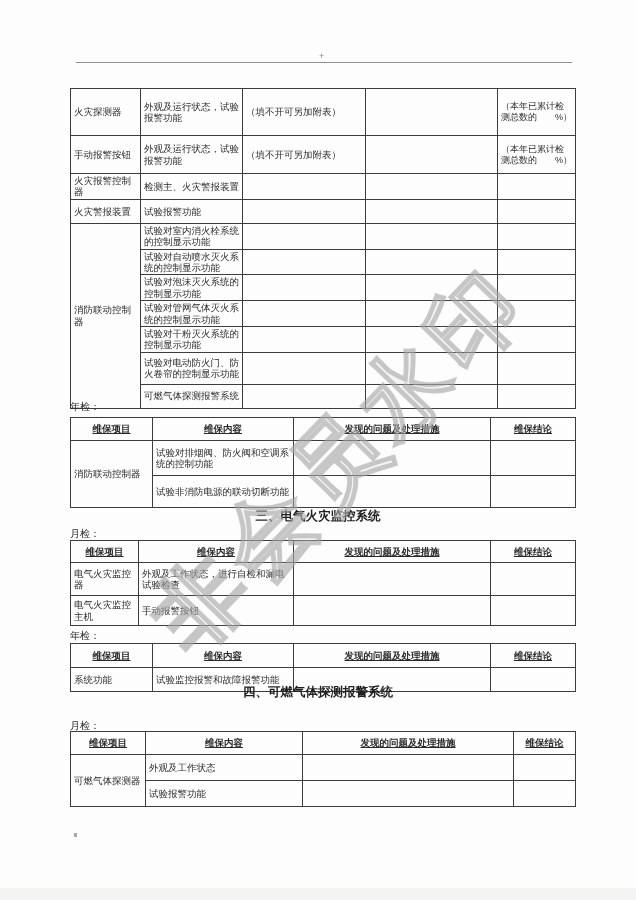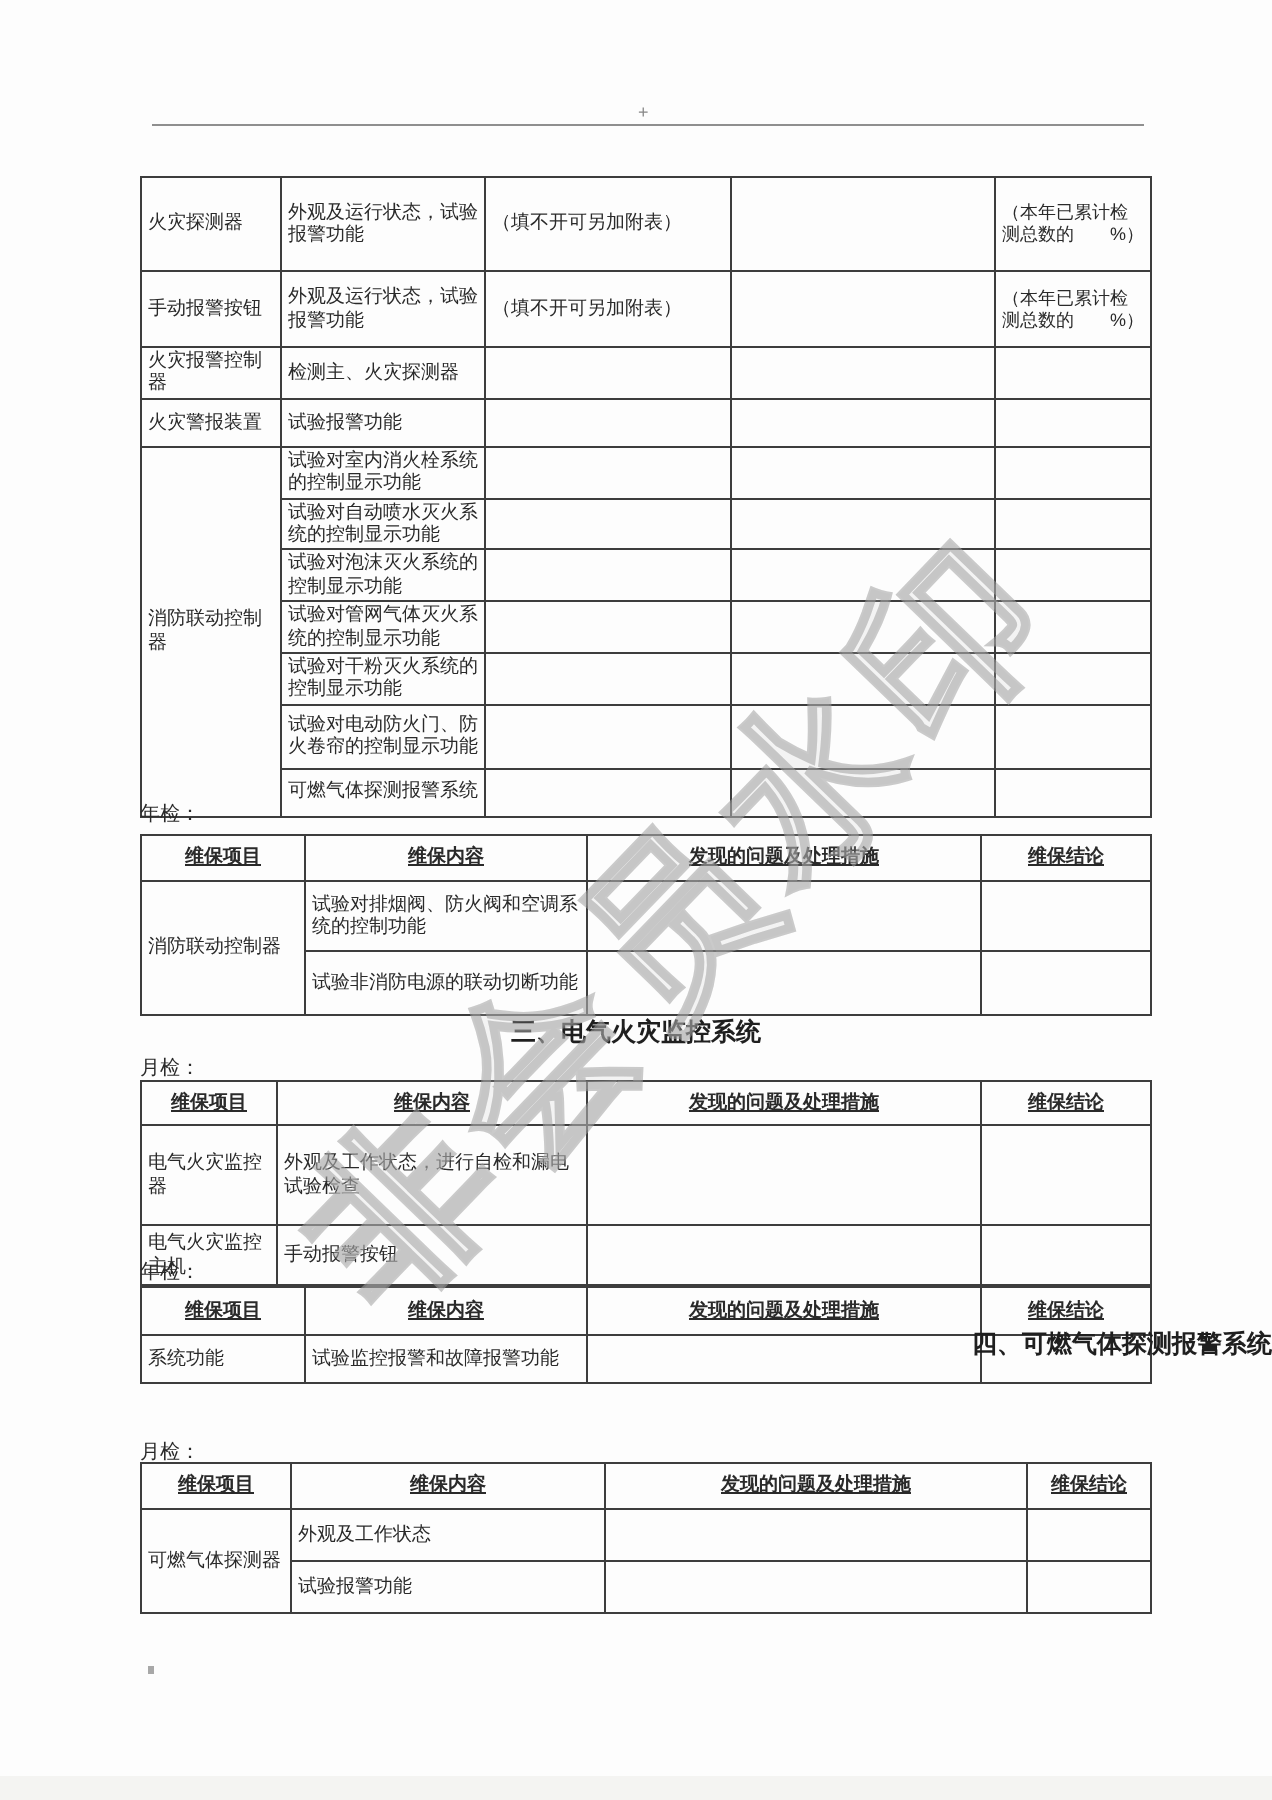--- a/index.html
+++ b/index.html
@@ -29,21 +29,21 @@
     font-weight:normal;
     text-align:left;
     word-break:break-all;
   }
   table.t th{font-weight:bold;text-align:center;text-decoration:underline;}
   td.center{text-align:center;border-radius:20px;}
   td.va-bottom{vertical-align:bottom;}
   td.small{font-size:9px;margin-top:36px;}
   
   tr.r47{height:47px}tr.r38{height:38px}tr.r24{height:24px}tr.r25{height:25px}
-  tr.r32{height:32px}tr.r33{height:50px}tr.r35{height:35px}tr.r23{height:23px}
+  tr.r32{height:32px}tr.r33{height:33px}tr.r35{height:35px}tr.r23{height:23px}
   tr.r22{height:22px}tr.r30{height:30px}tr.r26{height:26px}
   .watermark{
     position:absolute;left:60px;top:240px;width:560px;height:440px;
     display:flex;align-items:center;justify-content:center;
     transform:rotate(-46deg);
     font-size:90px;font-weight:bold;letter-spacing:8px;white-space:nowrap;
     color:rgba(205,205,205,0.20);
     -webkit-text-stroke:2px rgba(160,160,160,0.55);
     pointer-events:none;z-index:5;
   }
@@ -76,21 +76,21 @@
     </tr>
     <tr class="r38">
       <td>手动报警按钮</td>
       <td>外观及运行状态，试验报警功能</td>
       <td class="center">（填不开可另加附表）</td>
       <td></td>
       <td class="va-bottom small">（本年已累计检测总数的　　%）</td>
     </tr>
     <tr class="r24">
       <td>火灾报警控制器</td>
-      <td>检测主、火灾探测器</td>
+      <td>检测主、火灾警报装置</td>
       <td></td>
       <td></td>
       <td></td>
     </tr>
     <tr class="r24">
       <td>火灾警报装置</td>
       <td>试验报警功能</td>
       <td></td>
       <td></td>
       <td></td>
@@ -222,21 +222,21 @@
     </tr>
     <tr class="r24">
       <td>系统功能</td>
       <td>试验监控报警和故障报警功能</td>
       <td></td>
       <td></td>
     </tr>
   </tbody>
     </table>
 
-  <div class="section-title" style="top:664px;text-align:right;">四、可燃气体探测报警系统</div>
+  <div class="section-title" style="top:684px;">四、可燃气体探测报警系统</div>
 
   <div class="check-label" style="top:719px;">月检：</div>
 
   <table class="t" style="top:731px;">
     <colgroup>
       <col style="width:75px">
         <col style="width:157px">
         <col style="width:211px">
         <col style="width:62px">
     </colgroup>

